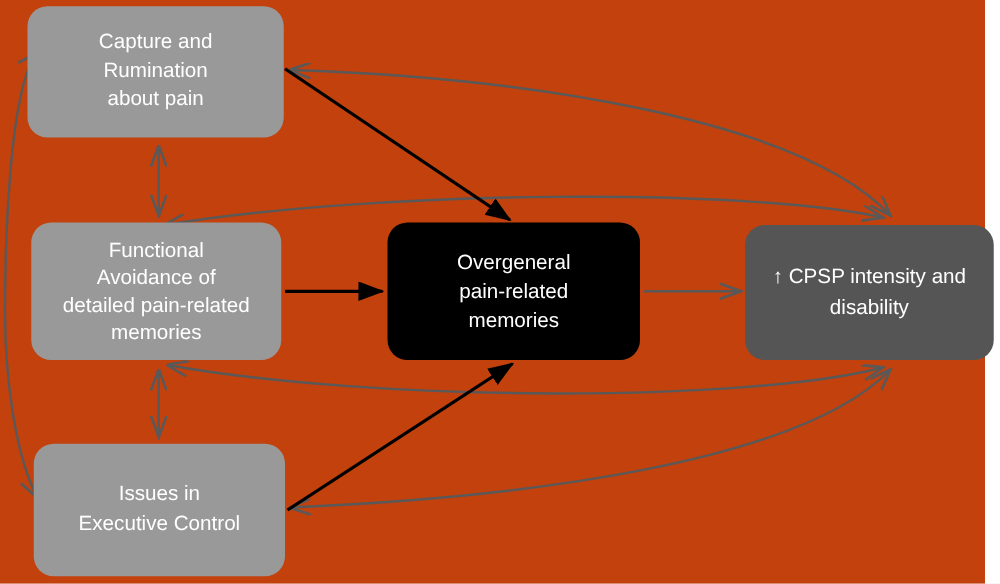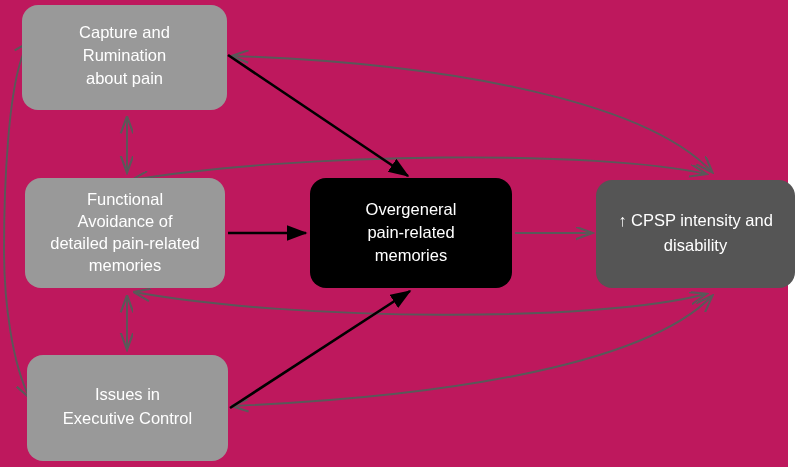--- a/index.html
+++ b/index.html
@@ -10,21 +10,21 @@
   body {
     width: 800px;
     height: 467px;
     font-family: "Liberation Sans", sans-serif;
     overflow: hidden;
   }
   #diagram-root {
     position: relative;
     width: 788px;
     height: 467px;
-    background: #be185d;
+    background: #c2410c;
   }
   svg.canvas {
     position: absolute;
     top: 0;
     left: 0;
     width: 800px;
     height: 467px;
   }
   .node-text {
     fill: #ffffff;

